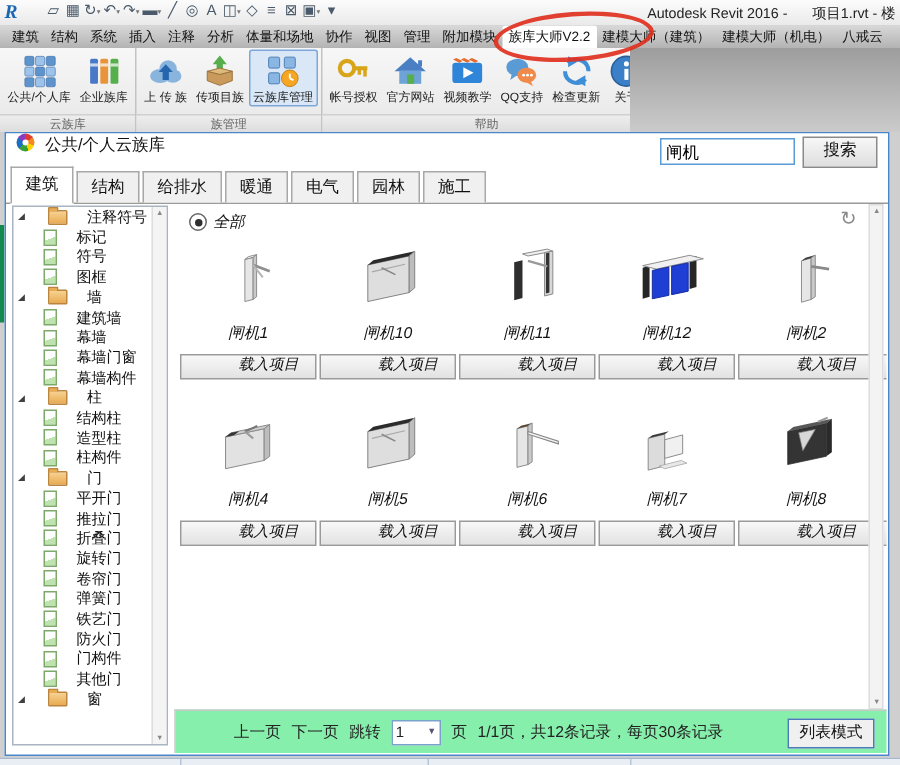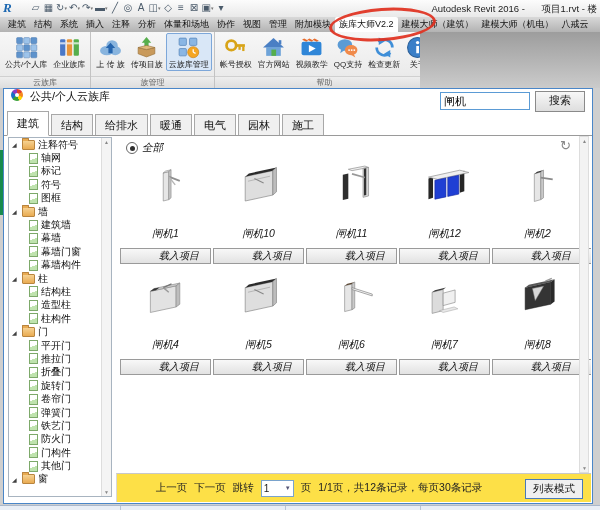--- a/index.html
+++ b/index.html
@@ -57,21 +57,21 @@
   .dtab{height:20px;line-height:20px;padding:0 9px;font-size:11px;color:#111;background:#f0f0f0;
         border:1px solid #a8a8a8;border-bottom:none;margin-right:2px;}
   .dtab.active{background:#fff;height:23px;line-height:23px;margin-bottom:-1px;border-bottom:1px solid #fff;}
   #dsearch{position:absolute;right:62px;top:3px;width:82px;height:16px;border:1px solid #5b9bd5;
            font-size:11px;padding:0 3px;outline:none;}
   #dsearch-btn{position:absolute;right:7px;top:2px;width:48px;height:19px;line-height:17px;text-align:center;
            background:linear-gradient(#f7f7f7,#dedede);border:1px solid #8a8a8a;font-size:11px;color:#111;}
   
   #tree{position:absolute;left:4px;top:48px;width:104px;height:360px;border:1px solid #a8b4c0;
         background:#fff;overflow:hidden;box-sizing:border-box;}
-  .trow{height:13.4px;display:flex;align-items:center;gap:3px;white-space:nowrap;}
+  .trow{height:13.4px;display:flex;align-items:center;gap:13px;white-space:nowrap;}
   .trow.folder{padding-left:3px;}
   .trow.leaf{padding-left:20px;}
   .expander{font-size:6px;color:#404040;width:7px;}
   .ficon{width:11px;height:8px;background:linear-gradient(#f6d292,#e9ab52);border:1px solid #b9853f;
          border-radius:1px;position:relative;flex:0 0 auto;}
   .ficon:before{content:'';position:absolute;left:-1px;top:-3px;width:5px;height:2px;background:#e9ab52;
          border:1px solid #b9853f;border-bottom:none;border-radius:1px 1px 0 0;}
   .licon{width:7px;height:9px;background:linear-gradient(160deg,#fff 55%,#bfe3ae 55%);
          border:1px solid #7da96a;flex:0 0 auto;}
   .tlabel{font-size:10px;color:#111;}
@@ -83,25 +83,25 @@
   #filter-row{position:absolute;left:10px;top:5px;display:flex;align-items:center;gap:4px;}
   .radio{width:10px;height:10px;border:1px solid #666;border-radius:50%;background:#fff;position:relative;}
   .radio:after{content:'';position:absolute;left:2.5px;top:2.5px;width:5px;height:5px;border-radius:50%;background:#2f2f2f;}
   #filter-label{font-size:10.5px;color:#111;}
   #refresh{position:absolute;right:20px;top:2px;font-size:13px;color:#8a8a8a;}
   #content-sb{position:absolute;right:2px;top:0;width:10px;height:337px;background:#f3f3f3;border:1px solid #ddd;box-sizing:border-box;}
   #grid{position:absolute;left:4px;top:22px;right:18px;display:grid;grid-template-columns:repeat(6,1fr);
         column-gap:2px;row-gap:6px;}
   .cell{display:flex;flex-direction:column;align-items:center;height:105px;}
   .thumb{width:58px;height:46px;margin-top:3px;}
-  .iname{font-size:10.5px;color:#111;margin-top:20px;white-space:nowrap;}
+  .iname{font-size:10.5px;color:#111;margin-top:8px;white-space:nowrap;}
   .loadbtn{margin-top:7px;width:62px;height:15px;line-height:14px;text-align:center;font-size:10px;color:#111;
         background:linear-gradient(#f8f8f8,#e2e2e2);border:1px solid #9a9a9a;padding-left:27px;}
   
-  #pagebar{position:absolute;left:112px;top:384px;right:1px;height:28px;background:#fde047;
+  #pagebar{position:absolute;left:112px;top:384px;right:1px;height:28px;background:#86efac;
            border-top:1px solid #c8c8c8;border-left:1px solid #d8d8d8;}
   #page-inner{position:absolute;left:0;right:70px;top:0;height:28px;display:flex;align-items:center;
            justify-content:center;gap:7px;font-size:10.5px;color:#222;white-space:nowrap;}
   #page-select{display:inline-flex;align-items:center;justify-content:space-between;width:27px;height:15px;
            border:1px solid #7aa3cc;background:#fff;padding:0 2px;font-size:10px;}
   #page-select i{font-style:normal;font-size:6px;color:#557;}
   #list-mode{position:absolute;right:8px;top:5px;width:56px;height:18px;line-height:16px;text-align:center;
            font-size:10.5px;color:#111;background:#f0f0f0;border:1px solid #4a7ab8;}
   
   #green-strip{position:absolute;left:0;top:150px;width:3px;height:65px;background:#168a4e;}
@@ -387,24 +387,20 @@
 
   <div id="tree">
     <div id="tree-rows">
         <div class="trow folder">
           <span class="expander">◢</span>
           <div class="ficon"></div>
           <span class="tlabel">注释符号</span>
         </div>
         <div class="trow leaf">
           <div class="licon"></div>
-          <span class="tlabel">轴网</span>
-        </div>
-        <div class="trow leaf">
-          <div class="licon"></div>
           <span class="tlabel">标记</span>
         </div>
         <div class="trow leaf">
           <div class="licon"></div>
           <span class="tlabel">符号</span>
         </div>
         <div class="trow leaf">
           <div class="licon"></div>
           <span class="tlabel">图框</span>
         </div>

